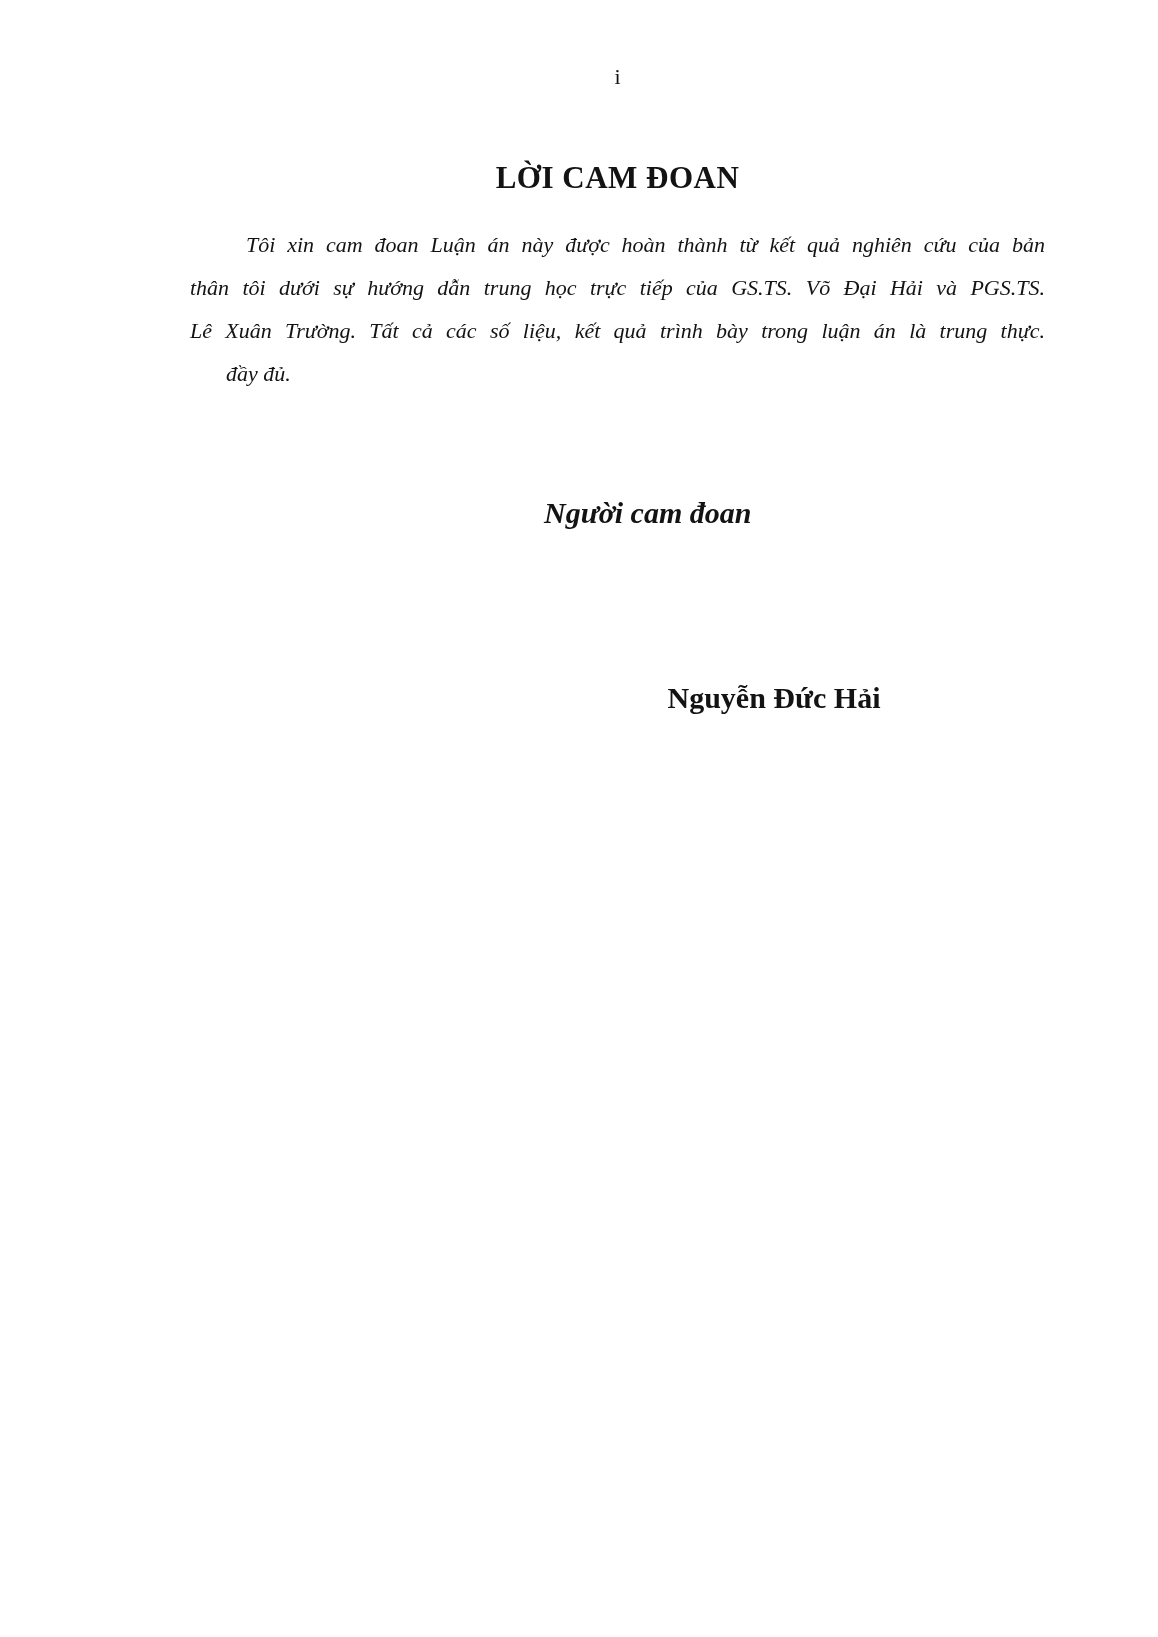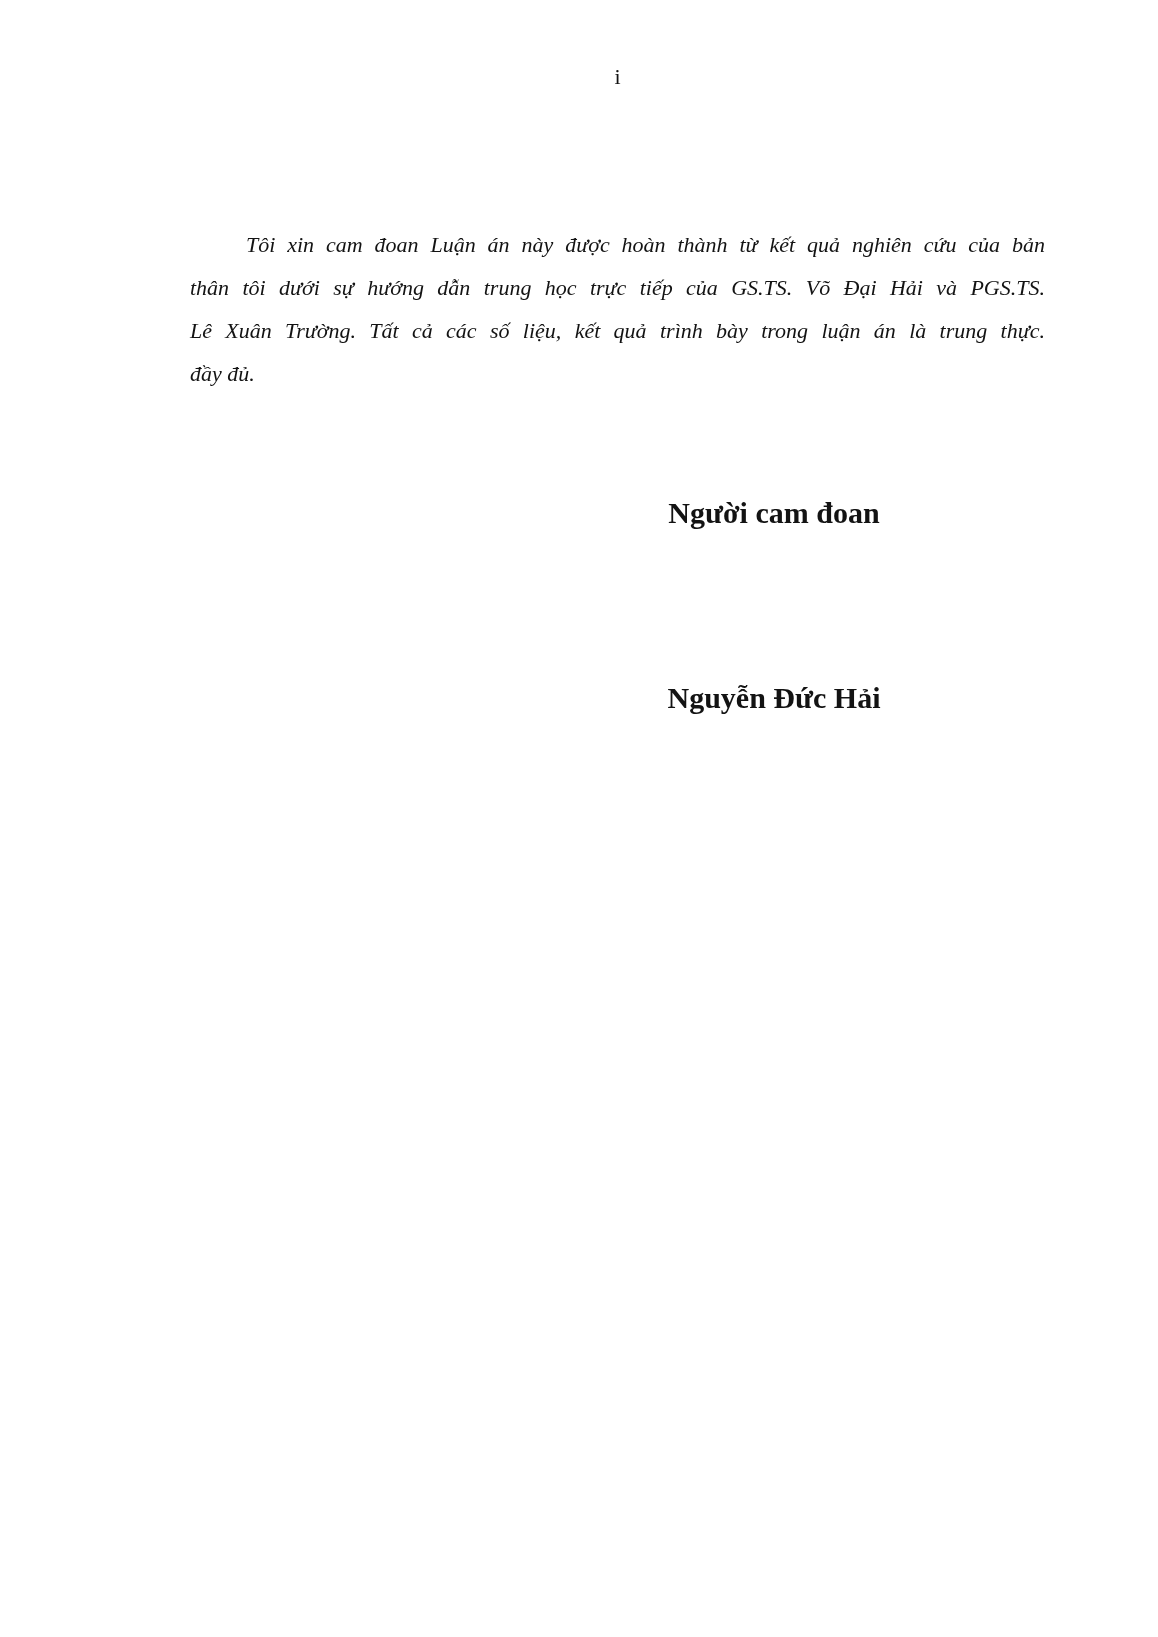--- a/index.html
+++ b/index.html
@@ -49,49 +49,51 @@
   .line {
     margin: 0;
     text-align: justify;
     text-align-last: justify;
   }
   .line.first {
     text-indent: 56px;
   }
   .line.last {
     text-align-last: left;
+    margin-left: 36px;
   }
   .sig-role {
     position: absolute;
     top: 496px;
     left: 544px;
     width: 460px;
-    text-align: center;
     font-size: 30px;
     line-height: 34px;
     font-weight: bold;
+    font-style: italic;
   }
   .sig-name {
     position: absolute;
     top: 681px;
     left: 544px;
     width: 460px;
     text-align: center;
     font-size: 30px;
     line-height: 34px;
     font-weight: bold;
   }
 </style>
 </head>
 <body>
 
 <div class="page">
 
   <div class="page-number">i</div>
 
+  <h1 class="doc-title">LỜI CAM ĐOAN</h1>
 
   <div class="declaration">
     <p class="line first">Tôi xin cam đoan Luận án này được hoàn thành từ kết quả nghiên cứu của bản</p>
     <p class="line">thân tôi dưới sự hướng dẫn trung học trực tiếp của GS.TS. Võ Đại Hải và PGS.TS.</p>
     <p class="line">Lê Xuân Trường. Tất cả các số liệu, kết quả trình bày trong luận án là trung thực.</p>
     <p class="line last">đầy đủ.</p>
   </div>
 
   <div class="sig-role">Người cam đoan</div>
 

